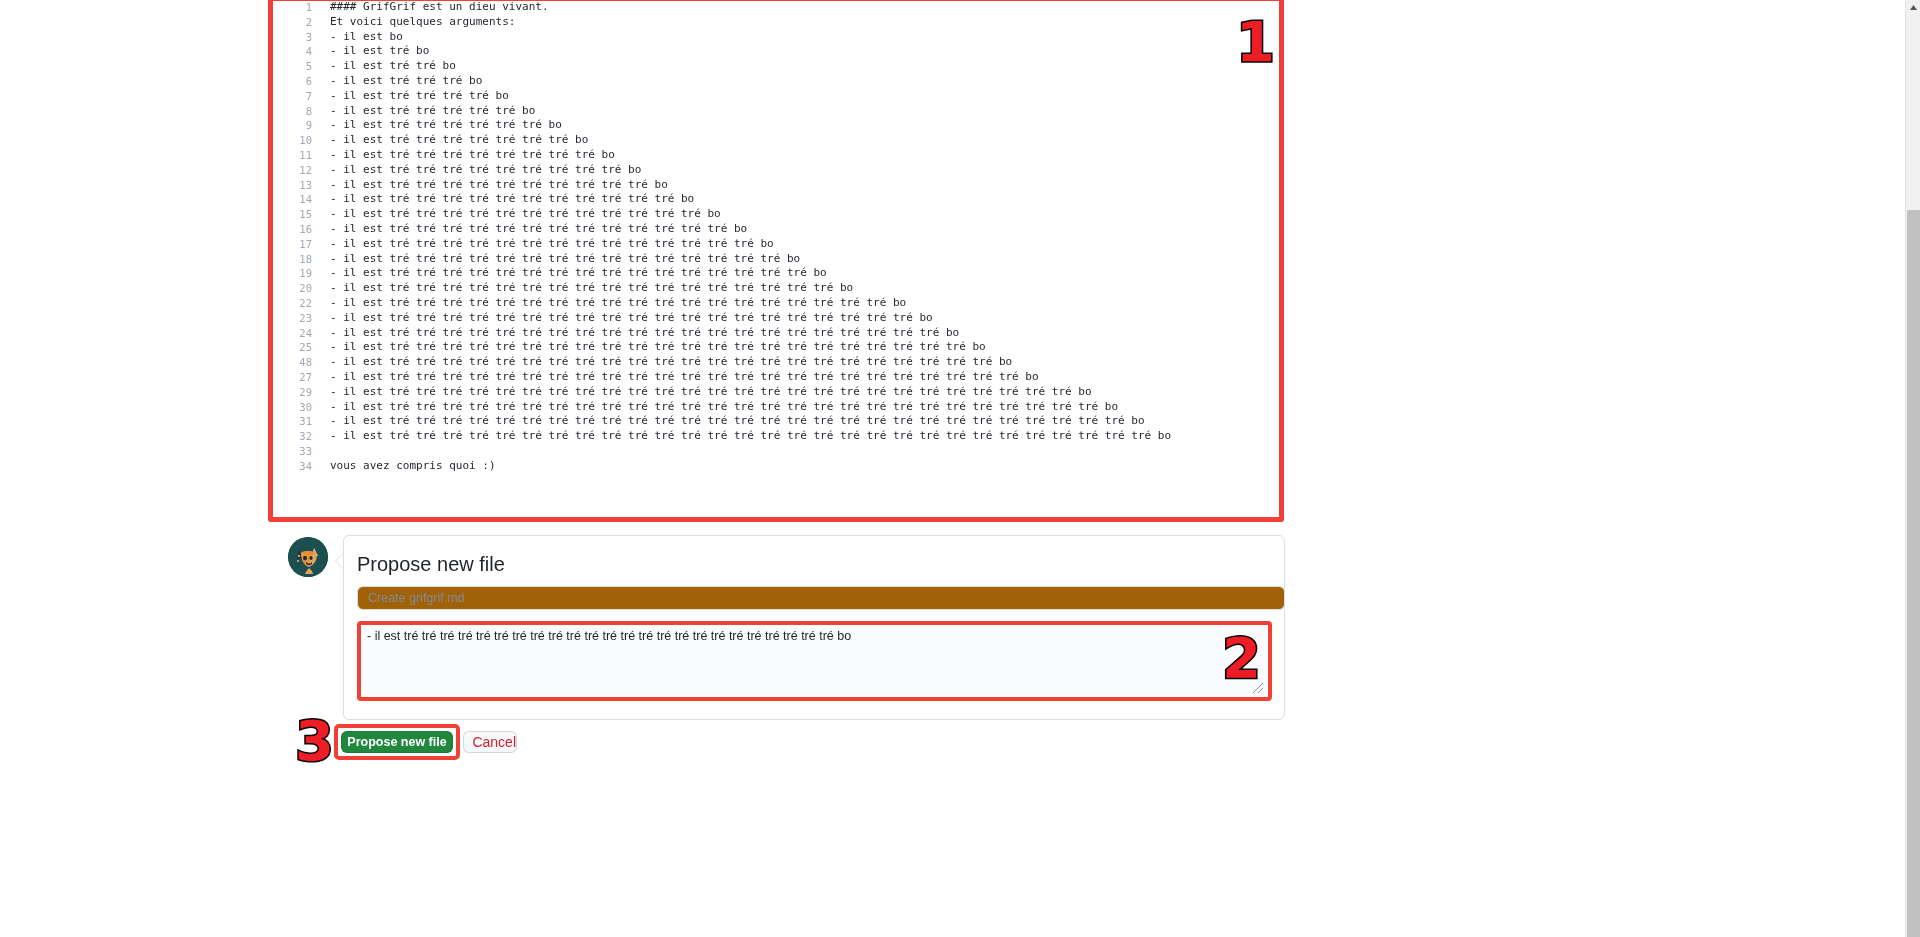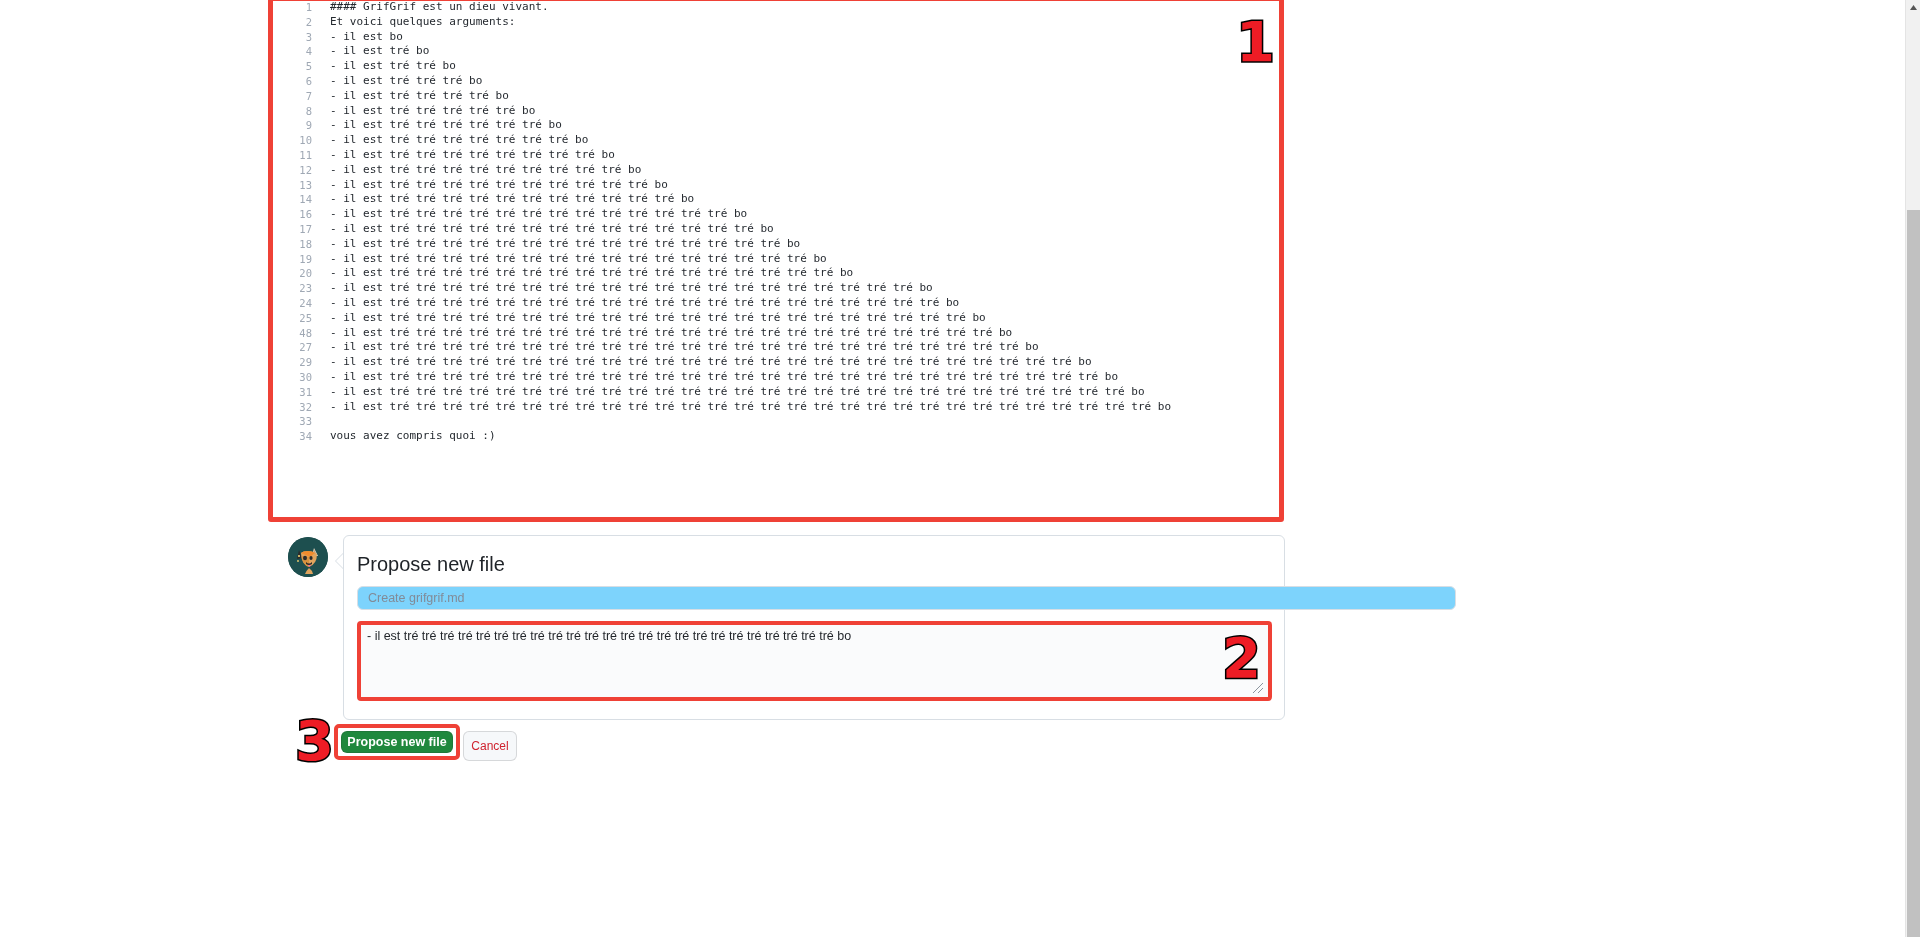--- a/index.html
+++ b/index.html
@@ -109,25 +109,25 @@
   #card-title {
     position: absolute;
     left: 357px; top: 553px;
     font-size: 20px;
     color: #1f2328;
     font-family: "Liberation Sans", sans-serif;
   }
   #commit-title-input {
     position: absolute;
     left: 357px; top: 586px;
-    width: 1099px; height: 24px;
+    width: 928px; height: 24px;
     box-sizing: border-box;
     border: 1px solid #d8dee4;
     border-radius: 6px;
-    background: #7dd3fc;
+    background: #a16207;
     font-size: 12.5px;
     color: #1f2328;
     padding: 3px 10px;
     font-family: "Liberation Sans", sans-serif;
     outline: none;
   }
   #commit-title-input::placeholder { color: #818b98; }
 
   #desc-annotation {
     position: absolute;
@@ -182,30 +182,30 @@
     font-weight: bold;
     font-family: "Liberation Sans", sans-serif;
     cursor: pointer;
     line-height: 20px;
     text-align: center;
     padding: 0;
   }
   #cancel-btn {
     position: absolute;
     left: 463px; top: 731px;
-    width: 54px; height: 30px;
+    width: 54px; height: 22px;
     background: #f6f8fa;
     border: 1px solid rgba(31,35,40,0.15);
     border-radius: 6px;
     color: #cf222e;
-    font-size: 12px;
+    font-size: 14px;
     font-family: "Liberation Sans", sans-serif;
     cursor: pointer;
     line-height: 20px;
-    text-align: center;
+    text-align: right;
     padding: 0;
   }
 
   
   #scrollbar-track {
     position: absolute;
     right: 0; top: 0;
     width: 15px; height: 937px;
     background: #f1f1f1;
     border-left: 1px solid #e4e4e4;
@@ -239,25 +239,27 @@
       <div class="code-line"><span class="ln">5</span><span class="lc">- il est tré tré bo</span></div>
       <div class="code-line"><span class="ln">6</span><span class="lc">- il est tré tré tré bo</span></div>
       <div class="code-line"><span class="ln">7</span><span class="lc">- il est tré tré tré tré bo</span></div>
       <div class="code-line"><span class="ln">8</span><span class="lc">- il est tré tré tré tré tré bo</span></div>
       <div class="code-line"><span class="ln">9</span><span class="lc">- il est tré tré tré tré tré tré bo</span></div>
       <div class="code-line"><span class="ln">10</span><span class="lc">- il est tré tré tré tré tré tré tré bo</span></div>
       <div class="code-line"><span class="ln">11</span><span class="lc">- il est tré tré tré tré tré tré tré tré bo</span></div>
       <div class="code-line"><span class="ln">12</span><span class="lc">- il est tré tré tré tré tré tré tré tré tré bo</span></div>
       <div class="code-line"><span class="ln">13</span><span class="lc">- il est tré tré tré tré tré tré tré tré tré tré bo</span></div>
       <div class="code-line"><span class="ln">14</span><span class="lc">- il est tré tré tré tré tré tré tré tré tré tré tré bo</span></div>
+      <div class="code-line"><span class="ln">15</span><span class="lc">- il est tré tré tré tré tré tré tré tré tré tré tré tré bo</span></div>
       <div class="code-line"><span class="ln">16</span><span class="lc">- il est tré tré tré tré tré tré tré tré tré tré tré tré tré bo</span></div>
       <div class="code-line"><span class="ln">17</span><span class="lc">- il est tré tré tré tré tré tré tré tré tré tré tré tré tré tré bo</span></div>
       <div class="code-line"><span class="ln">18</span><span class="lc">- il est tré tré tré tré tré tré tré tré tré tré tré tré tré tré tré bo</span></div>
       <div class="code-line"><span class="ln">19</span><span class="lc">- il est tré tré tré tré tré tré tré tré tré tré tré tré tré tré tré tré bo</span></div>
       <div class="code-line"><span class="ln">20</span><span class="lc">- il est tré tré tré tré tré tré tré tré tré tré tré tré tré tré tré tré tré bo</span></div>
+      <div class="code-line"><span class="ln">22</span><span class="lc">- il est tré tré tré tré tré tré tré tré tré tré tré tré tré tré tré tré tré tré tré bo</span></div>
       <div class="code-line"><span class="ln">23</span><span class="lc">- il est tré tré tré tré tré tré tré tré tré tré tré tré tré tré tré tré tré tré tré tré bo</span></div>
       <div class="code-line"><span class="ln">24</span><span class="lc">- il est tré tré tré tré tré tré tré tré tré tré tré tré tré tré tré tré tré tré tré tré tré bo</span></div>
       <div class="code-line"><span class="ln">25</span><span class="lc">- il est tré tré tré tré tré tré tré tré tré tré tré tré tré tré tré tré tré tré tré tré tré tré bo</span></div>
       <div class="code-line"><span class="ln">48</span><span class="lc">- il est tré tré tré tré tré tré tré tré tré tré tré tré tré tré tré tré tré tré tré tré tré tré tré bo</span></div>
       <div class="code-line"><span class="ln">27</span><span class="lc">- il est tré tré tré tré tré tré tré tré tré tré tré tré tré tré tré tré tré tré tré tré tré tré tré tré bo</span></div>
       <div class="code-line"><span class="ln">29</span><span class="lc">- il est tré tré tré tré tré tré tré tré tré tré tré tré tré tré tré tré tré tré tré tré tré tré tré tré tré tré bo</span></div>
       <div class="code-line"><span class="ln">30</span><span class="lc">- il est tré tré tré tré tré tré tré tré tré tré tré tré tré tré tré tré tré tré tré tré tré tré tré tré tré tré tré bo</span></div>
       <div class="code-line"><span class="ln">31</span><span class="lc">- il est tré tré tré tré tré tré tré tré tré tré tré tré tré tré tré tré tré tré tré tré tré tré tré tré tré tré tré tré bo</span></div>
       <div class="code-line"><span class="ln">32</span><span class="lc">- il est tré tré tré tré tré tré tré tré tré tré tré tré tré tré tré tré tré tré tré tré tré tré tré tré tré tré tré tré tré bo</span></div>
       <div class="code-line"><span class="ln">33</span><span class="lc"></span></div>

